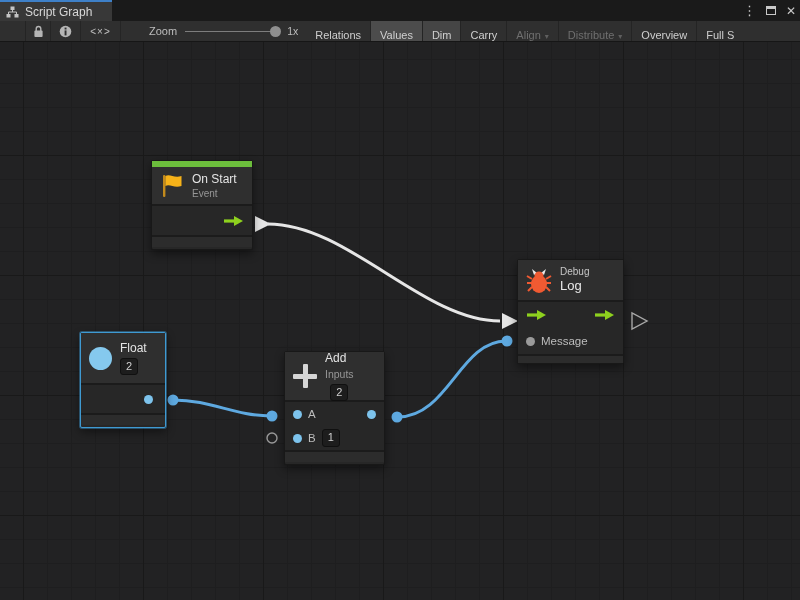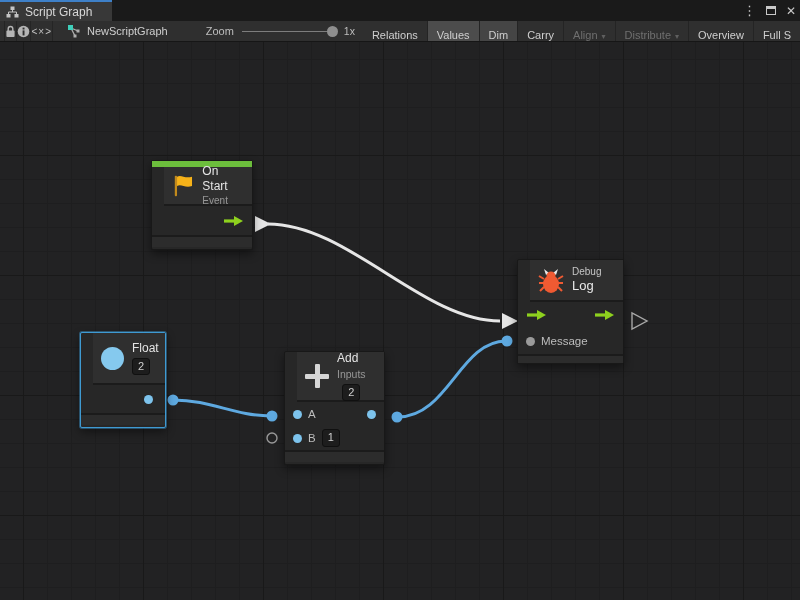--- a/index.html
+++ b/index.html
@@ -52,21 +52,21 @@
     background-size:120px 120px,120px 120px,24px 24px,24px 24px;
     background-position:0 113px,23px 0,0 17px,23px 0; }
   .wires { position:absolute; top:0; left:0; width:800px; height:558px; }
 
   
   .node { position:absolute; background:#272727; border:1px solid #181818; border-radius:2px;
     box-shadow:0 4px 10px rgba(0,0,0,.45); color:#e2e2e2; }
   .node.selected { border:1px solid #3f9ad2; box-shadow:0 0 0 1px rgba(63,154,210,.45),0 4px 10px rgba(0,0,0,.45); }
   .event-bar { height:6px; background:#6cbe3c; }
   .nheader { background:#2f2f2f; display:flex; align-items:center; gap:8px; padding:0 8px;
-    border-bottom:2px solid #1b1b1b;margin-left:12px; }
+    border-bottom:2px solid #1b1b1b; }
   .ntitle { font-size:12px; color:#e4e4e4; line-height:1.25; }
   .nsub { font-size:10px; color:#979797; line-height:1.3; }
   .nsmall { font-size:10px; color:#c6c6c6; line-height:1.3; }
   .nbig { font-size:13px; color:#e8e8e8; line-height:1.3; }
   .nrow { display:flex; align-items:center; padding:0 8px; gap:6px; }
   .nfooter { background:#2c2c2c; border-top:2px solid #1b1b1b; }
   .vfield { background:#1d1d1d; border:1px solid #101010; border-radius:3px; color:#cfcfcf;
     font-size:11px; min-width:16px; padding:1px 5px; text-align:center; line-height:1.2; }
   .dot { width:9px; height:9px; border-radius:50%; background:#7dc3ec; flex:none; }
   .dot.gray { background:#9a9a9a; }
@@ -112,29 +112,20 @@
     <div class="tcell icon-cell" style="width:30px">
       <svg width="13" height="13" viewBox="0 0 13 13">
         <circle cx="6.5" cy="6.5" r="5.8" fill="#b5b5b5"></circle>
         <rect x="5.6" y="2.6" width="1.9" height="1.9" fill="#2f2f2f"></rect>
         <rect x="5.6" y="5.4" width="1.9" height="5" fill="#2f2f2f"></rect>
       </svg>
     </div>
     <div class="tcell wide" style="width:40px">
       <span class="codeglyph">&lt;×&gt;</span>
     </div>
-    <div class="graphname">
-      <svg width="14" height="14" viewBox="0 0 14 14">
-        <path d="M4 4 L11 7 M4 4 L8 12" stroke="#aeaeae" stroke-width="1.3" fill="none"></path>
-        <rect x="1" y="1" width="5" height="5" fill="#3ecfba"></rect>
-        <rect x="9.5" y="5.5" width="3" height="3" fill="#aeaeae"></rect>
-        <rect x="6.5" y="10.5" width="3" height="3" fill="#aeaeae"></rect>
-      </svg>
-      <span>NewScriptGraph</span>
-    </div>
     <div class="zoomgroup">
       <span class="zoom-label">Zoom</span>
       <div class="slider">
         <div class="slider-track"></div>
         <div class="slider-handle"></div>
       </div>
       <span class="zoom-val">1x</span>
     </div>
     <div class="tbtn">
       <span>Relations</span>

